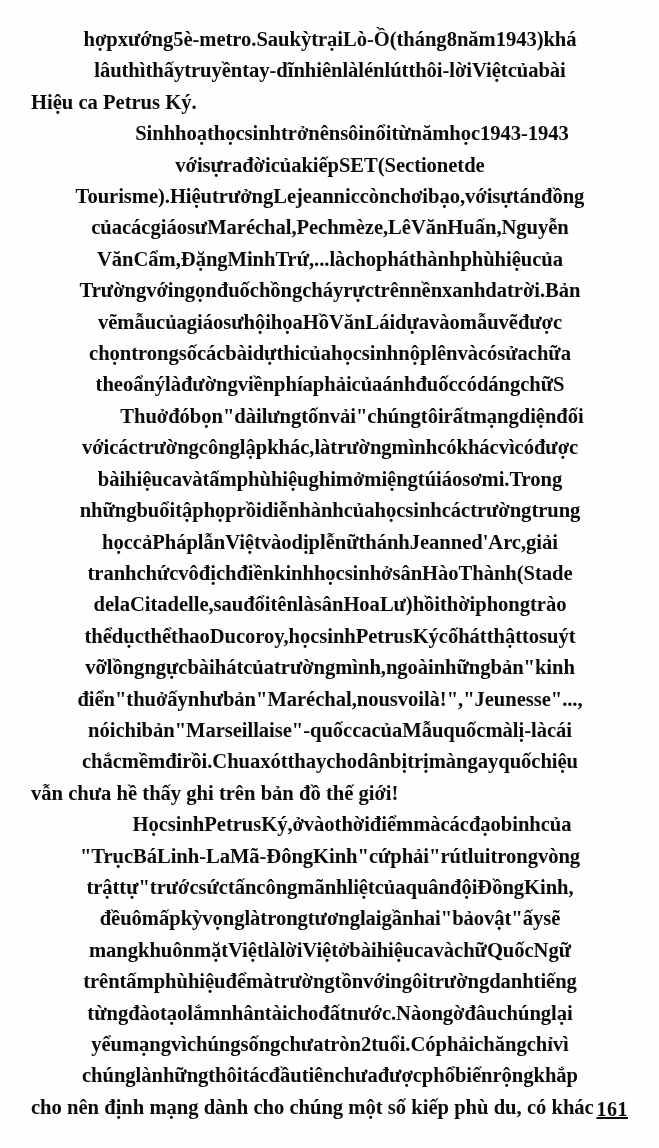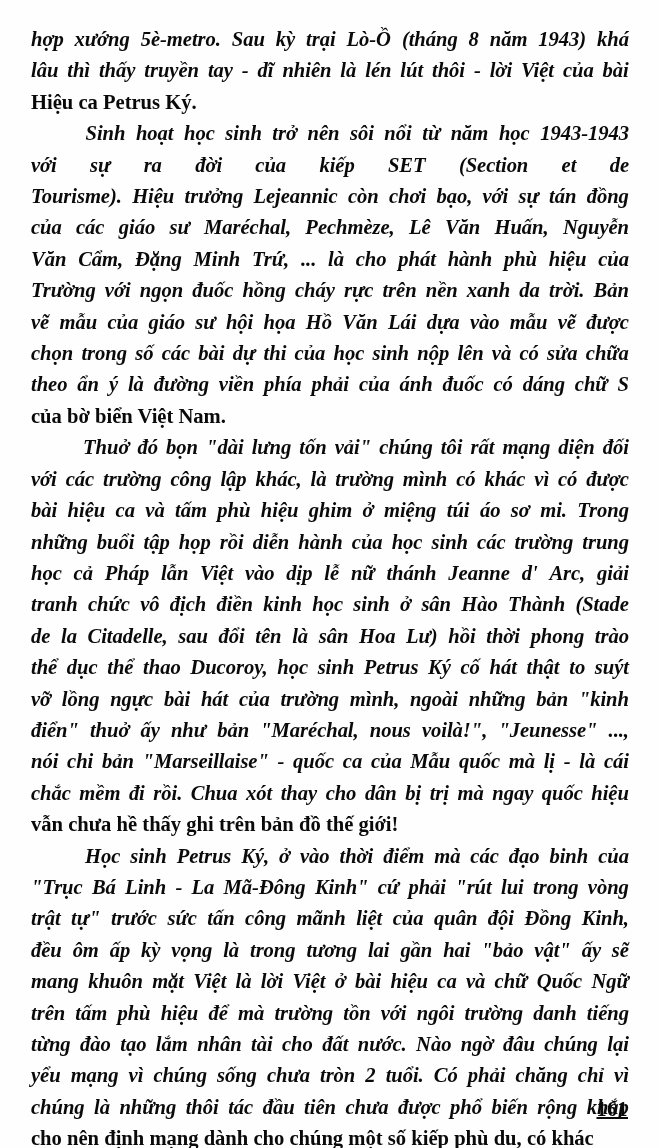--- a/index.html
+++ b/index.html
@@ -48,23 +48,22 @@
 
   
   .line {
     display: block;
     white-space: nowrap;
     position: relative;
   }
   .line.j {
     
     display: flex;
-    justify-content: space-between;
+    justify-content: center;
     white-space: normal;
-    font-style: italic;
   }
   .line.j > span { white-space: pre; }
   .line.last {
     display: block;
     white-space: nowrap;
   }
   .indent { display: inline-block; width: 44px; }
 
   #page-number {
     position: absolute;
@@ -248,21 +247,20 @@
           <span>phía</span>
           <span>phải</span>
           <span>của</span>
           <span>ánh</span>
           <span>đuốc</span>
           <span>có</span>
           <span>dáng</span>
           <span>chữ</span>
           <span>S</span>
         </span>
-        <span class="line last">của bờ biển Việt Nam.</span>
       </p>
       <p class="para">
         <span class="line j">
           <span class="indent"></span>
           <span>Thuở</span>
           <span>đó</span>
           <span>bọn</span>
           <span>"dài</span>
           <span>lưng</span>
           <span>tốn</span>

